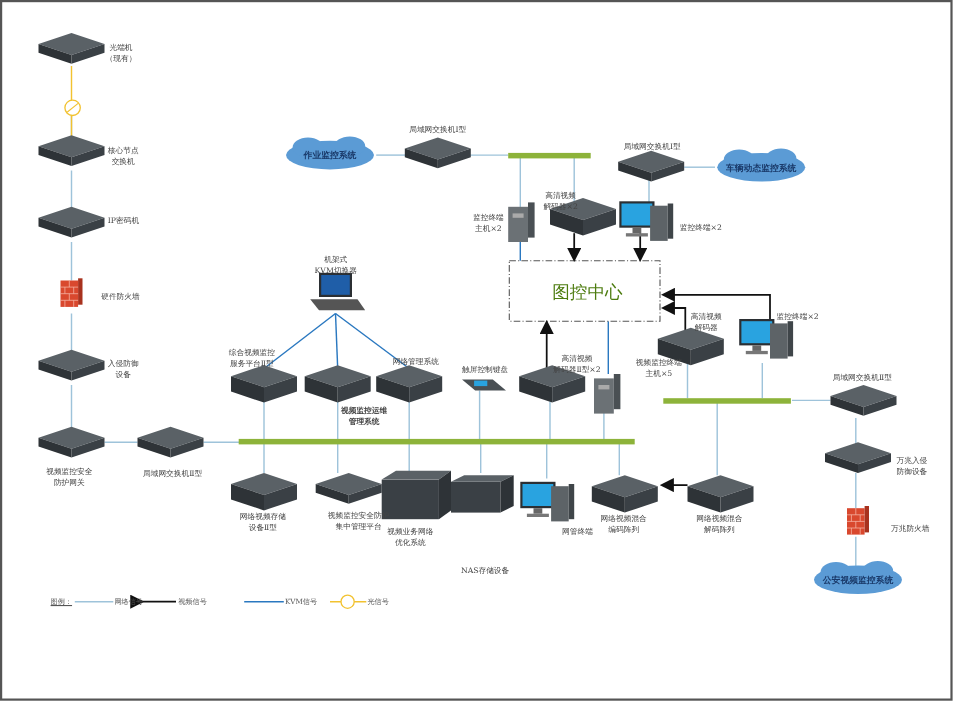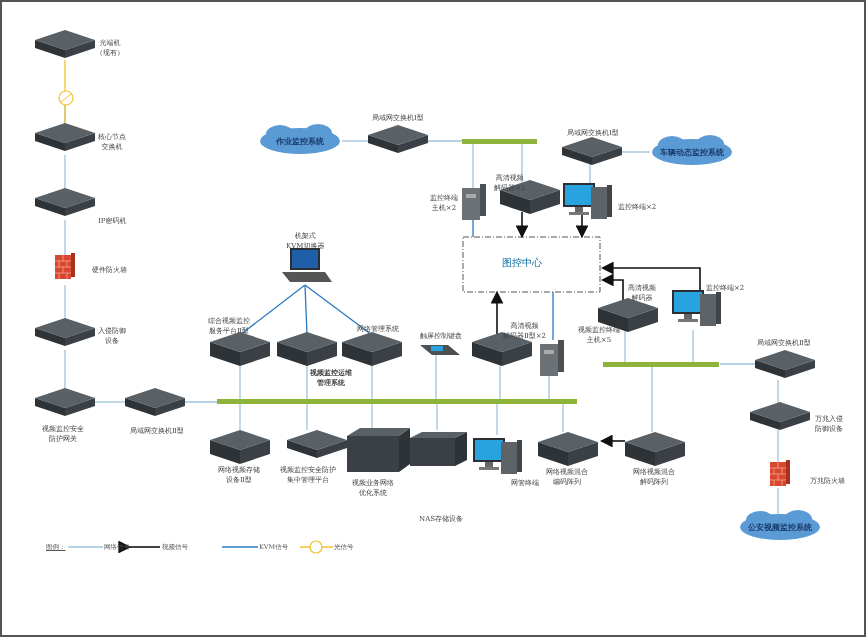--- a/index.html
+++ b/index.html
@@ -1,21 +1,21 @@
 <!DOCTYPE html>
 <html><head>
 <meta charset="utf-8">
 <style>
   html,body{margin:0;padding:0;background:#fff;}
   body{width:866px;height:637px;position:relative;overflow:hidden;font-family:"DejaVu Sans",sans-serif;}
   #frame{position:absolute;left:0;top:0;width:862px;height:633px;border:2px solid #555;box-sizing:content-box;}
   svg{position:absolute;left:0;top:0;}
   .lbl{position:absolute;font-family:"DejaVu Serif",serif;font-size:7px;color:#444;line-height:10px;text-align:center;white-space:pre;}
   .cloud-text{position:absolute;font-family:"DejaVu Sans",sans-serif;font-size:8px;font-weight:bold;color:#1a3a6a;white-space:nowrap;}
-  .center-text{position:absolute;font-family:"DejaVu Serif",serif;font-size:10px;color:#0369a1;text-align:center;}
+  .center-text{position:absolute;font-family:"DejaVu Serif",serif;font-size:16px;color:#4d7c0f;text-align:center;}
   .legend{position:absolute;font-family:"DejaVu Serif",serif;font-size:6.5px;color:#555;white-space:nowrap;}
 </style>
 </head>
 <body>
 
 <div id="frame"></div>
 
 <svg width="866" height="637">
   <defs>
     <marker id="arr" markerWidth="8" markerHeight="8" refX="6" refY="4" orient="auto">
@@ -184,21 +184,21 @@
     <line x1="222" y1="547" x2="258" y2="547" stroke="#2a78c0" stroke-width="1.3"></line>
     <line x1="300" y1="547" x2="333" y2="547" stroke="#f2c230" stroke-width="1.3"></line>
     <circle cx="316" cy="547" r="6" fill="#fff" stroke="#f2c230" stroke-width="1.2"></circle>
   </g>
 </svg>
 
 <div class="lbl" style="left:96px;top:38px;">光端机
 （现有）</div>
 <div class="lbl" style="left:98px;top:132px;">核心节点
 交换机</div>
-<div class="lbl" style="left:98px;top:196px;margin-top:20px;">IP密码机</div>
+<div class="lbl" style="left:98px;top:196px;">IP密码机</div>
 <div class="lbl" style="left:92px;top:265px;">硬件防火墙</div>
 <div class="lbl" style="left:98px;top:326px;">入侵防御
 设备</div>
 <div class="lbl" style="left:42px;top:424px;">视频监控安全
 防护网关</div>
 <div class="lbl" style="left:130px;top:426px;">局域网交换机Ⅱ型</div>
 <div class="lbl" style="left:372px;top:113px;">局域网交换机Ⅰ型</div>
 <div class="lbl" style="left:567px;top:128px;">局域网交换机Ⅰ型</div>
 <div class="lbl" style="left:757px;top:338px;">局域网交换机Ⅱ型</div>
 <div class="lbl" style="left:286px;top:231px;">机架式
@@ -216,21 +216,21 @@
 <div class="lbl" style="left:430px;top:193px;">监控终端
 主机×2</div>
 <div class="lbl" style="left:494px;top:173px;">高清视频
 解码器×2</div>
 <div class="lbl" style="left:618px;top:202px;">监控终端×2</div>
 <div class="lbl" style="left:628px;top:283px;">高清视频
 解码器</div>
 <div class="lbl" style="left:706px;top:283px;">监控终端×2</div>
 <div class="lbl" style="left:218px;top:465px;">网络视频存储
 设备Ⅱ型</div>
-<div class="lbl" style="left:280px;top:465px;font-family:Liberation Mono, monospace;">视频监控安全防护
+<div class="lbl" style="left:298px;top:465px;font-family:Liberation Mono, monospace;">视频监控安全防护
 集中管理平台</div>
 <div class="lbl" style="left:352px;top:478px;">视频业务网络
 优化系统</div>
 <div class="lbl" style="left:419px;top:502px;margin-top:12px;">NAS存储设备</div>
 <div class="lbl" style="left:481px;top:478px;padding-left:30px;">网管终端</div>
 <div class="lbl" style="left:546px;top:467px;">网络视频混合
 编码阵列</div>
 <div class="lbl" style="left:633px;top:467px;">网络视频混合
 解码阵列</div>
 <div class="lbl" style="left:815px;top:414px;">万兆入侵

